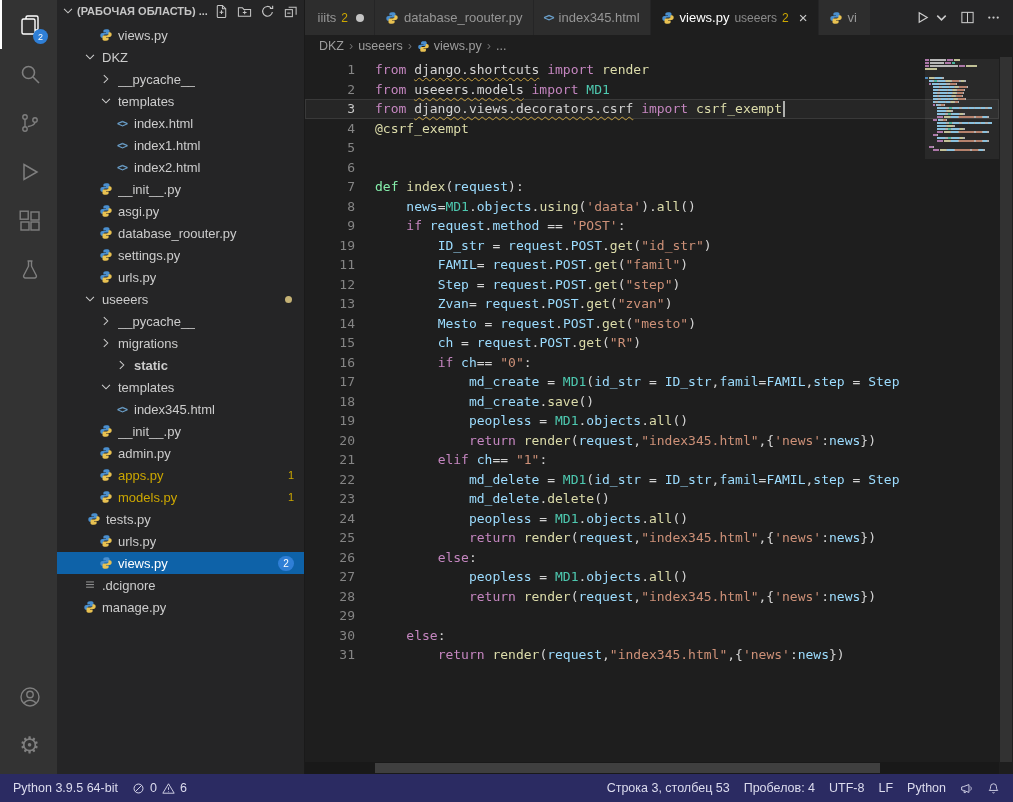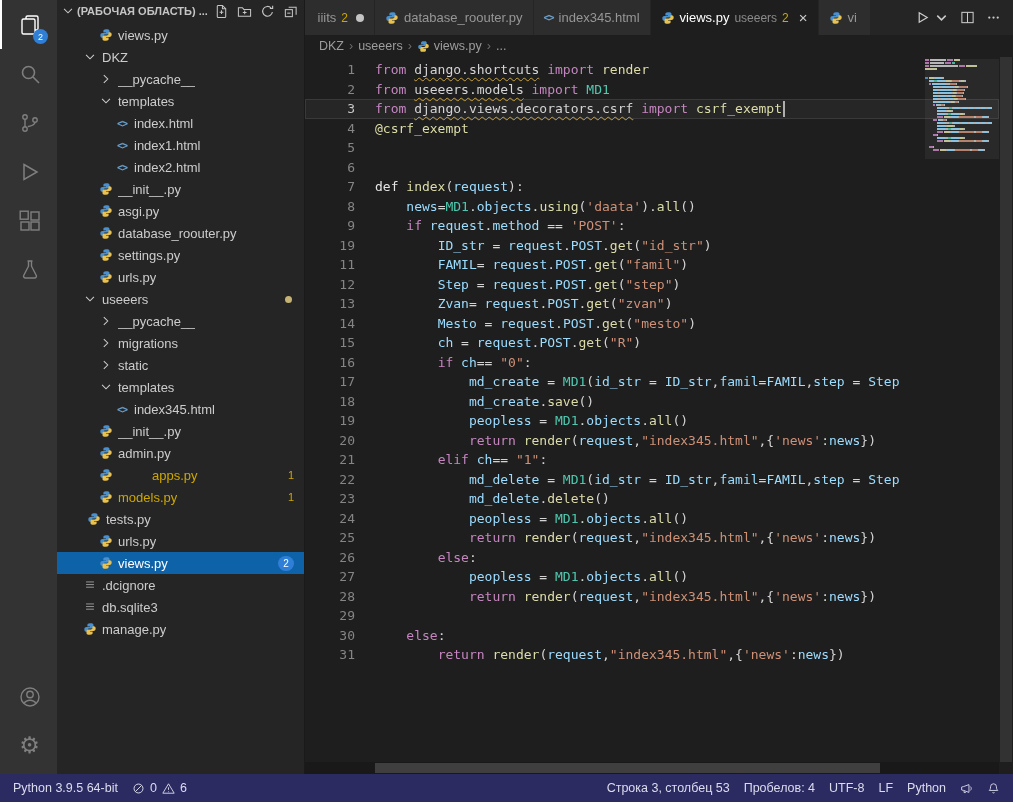--- a/index.html
+++ b/index.html
@@ -68,21 +68,21 @@
 
 .editor{flex:1;position:relative;min-height:0;overflow:hidden;font-family:"DejaVu Sans Mono",monospace;font-size:13px;}
 .gutter{position:absolute;left:0;top:3px;width:50px;text-align:right;color:#858585;line-height:19.5px;}
 .ln-num{height:19.5px;}
 .ln-num.cur{color:#c6c6c6;}
 .code{position:absolute;left:70px;top:3px;right:90px;line-height:19.5px;white-space:pre;color:#d4d4d4;overflow:hidden;}
 .code-line{height:19.5px;}
 .current-line-highlight{position:absolute;left:0;right:14px;height:19.5px;background:rgba(255,255,255,0.04);border:1px solid rgba(255,255,255,0.09);pointer-events:none;}
 .cursor{display:inline-block;width:2px;height:16px;background:#aeafad;vertical-align:text-top;margin-left:1px;}
 .tok-k{color:#c586c0;}
-.tok-d{color:#e5e5e5;}
+.tok-d{color:#86efac;}
 .tok-f{color:#dcdcaa;}
 .tok-c{color:#4ec9b0;}
 .tok-v{color:#9cdcfe;}
 .tok-s{color:#ce9178;}
 .tok-p{color:#d4d4d4;}
 .tok-w{color:#d4d4d4;text-decoration:underline;text-decoration-style:wavy;text-decoration-color:#c7a142;text-decoration-thickness:1px;text-underline-offset:3px;}
 
 .minimap{position:absolute;top:2px;right:14px;width:74px;}
 .mm-line{height:2px;margin-bottom:1px;display:flex;opacity:.85;}
 .mm-seg{height:2px;flex:0 0 auto;}
@@ -315,21 +315,21 @@
             <span class="tree-label">__pycache__</span>
           </div>
           <div class="tree-row" style="padding-left: 40px;">
             <span class="ico tree-ico">
               <svg viewBox="0 0 16 16">
                 <path d="M5.5 3.5 10 8l-4.5 4.5" fill="none" stroke="currentColor" stroke-width="1.2"></path>
               </svg>
             </span>
             <span class="tree-label">migrations</span>
           </div>
-          <div class="tree-row" style="padding-left: 40px;">
+          <div class="tree-row" style="padding-left: 56px; font-weight: bold;">
             <span class="ico tree-ico">
               <svg viewBox="0 0 16 16">
                 <path d="M5.5 3.5 10 8l-4.5 4.5" fill="none" stroke="currentColor" stroke-width="1.2"></path>
               </svg>
             </span>
             <span class="tree-label">static</span>
           </div>
           <div class="tree-row" style="padding-left: 40px;">
             <span class="ico tree-ico">
               <svg viewBox="0 0 16 16">
@@ -355,21 +355,21 @@
           </div>
           <div class="tree-row" style="padding-left: 40px;">
             <span class="ico tree-ico">
               <svg viewBox="0 0 16 16">
                 <path d="M7.9 1.5c-2 0-2.9.8-2.9 2v1.6h3v.7H4c-1.4 0-2.5.9-2.5 2.7 0 1.7 1 2.7 2.4 2.7h1.2V9.4c0-1.1 1-1.9 2.1-1.9h3c1 0 1.8-.8 1.8-1.9V3.5c0-1.2-.9-2-2.1-2z" fill="#4a8fce"></path>
                 <path d="M8.1 14.5c2 0 2.9-.8 2.9-2v-1.6H8v-.7h4c1.4 0 2.5-.9 2.5-2.7 0-1.7-1-2.7-2.4-2.7h-1.2v1.8c0 1.1-1 1.9-2.1 1.9h-3c-1 0-1.8.8-1.8 1.9v2.1c0 1.2.9 2 2.1 2z" fill="#e8c151"></path>
               </svg>
             </span>
             <span class="tree-label">admin.py</span>
           </div>
-          <div class="tree-row warn" style="padding-left: 40px; gap: 34px;">
+          <div class="tree-row warn" style="padding-left: 40px;">
             <span class="ico tree-ico">
               <svg viewBox="0 0 16 16">
                 <path d="M7.9 1.5c-2 0-2.9.8-2.9 2v1.6h3v.7H4c-1.4 0-2.5.9-2.5 2.7 0 1.7 1 2.7 2.4 2.7h1.2V9.4c0-1.1 1-1.9 2.1-1.9h3c1 0 1.8-.8 1.8-1.9V3.5c0-1.2-.9-2-2.1-2z" fill="#4a8fce"></path>
                 <path d="M8.1 14.5c2 0 2.9-.8 2.9-2v-1.6H8v-.7h4c1.4 0 2.5-.9 2.5-2.7 0-1.7-1-2.7-2.4-2.7h-1.2v1.8c0 1.1-1 1.9-2.1 1.9h-3c-1 0-1.8.8-1.8 1.9v2.1c0 1.2.9 2 2.1 2z" fill="#e8c151"></path>
               </svg>
             </span>
             <span class="tree-label">apps.py</span>
             <span class="tree-badge">1</span>
           </div>
           <div class="tree-row warn" style="padding-left: 40px; align-items: center;">
@@ -410,28 +410,20 @@
             <span class="tree-label">views.py</span>
             <span class="tree-badge badge-blue">2</span>
           </div>
           <div class="tree-row" style="padding-left: 24px;">
             <span class="ico tree-ico">
               <svg viewBox="0 0 16 16" fill="none" stroke="#9a9a9a" stroke-width="1.1">
                 <path d="M3.5 4.5h9M3.5 7.5h9M3.5 10.5h9"></path>
               </svg>
             </span>
             <span class="tree-label">.dcignore</span>
-          </div>
-          <div class="tree-row" style="padding-left: 24px;">
-            <span class="ico tree-ico">
-              <svg viewBox="0 0 16 16" fill="none" stroke="#9a9a9a" stroke-width="1.1">
-                <path d="M3.5 4.5h9M3.5 7.5h9M3.5 10.5h9"></path>
-              </svg>
-            </span>
-            <span class="tree-label">db.sqlite3</span>
           </div>
           <div class="tree-row" style="padding-left: 24px;">
             <span class="ico tree-ico">
               <svg viewBox="0 0 16 16">
                 <path d="M7.9 1.5c-2 0-2.9.8-2.9 2v1.6h3v.7H4c-1.4 0-2.5.9-2.5 2.7 0 1.7 1 2.7 2.4 2.7h1.2V9.4c0-1.1 1-1.9 2.1-1.9h3c1 0 1.8-.8 1.8-1.9V3.5c0-1.2-.9-2-2.1-2z" fill="#4a8fce"></path>
                 <path d="M8.1 14.5c2 0 2.9-.8 2.9-2v-1.6H8v-.7h4c1.4 0 2.5-.9 2.5-2.7 0-1.7-1-2.7-2.4-2.7h-1.2v1.8c0 1.1-1 1.9-2.1 1.9h-3c-1 0-1.8.8-1.8 1.9v2.1c0 1.2.9 2 2.1 2z" fill="#e8c151"></path>
               </svg>
             </span>
             <span class="tree-label">manage.py</span>
           </div>

